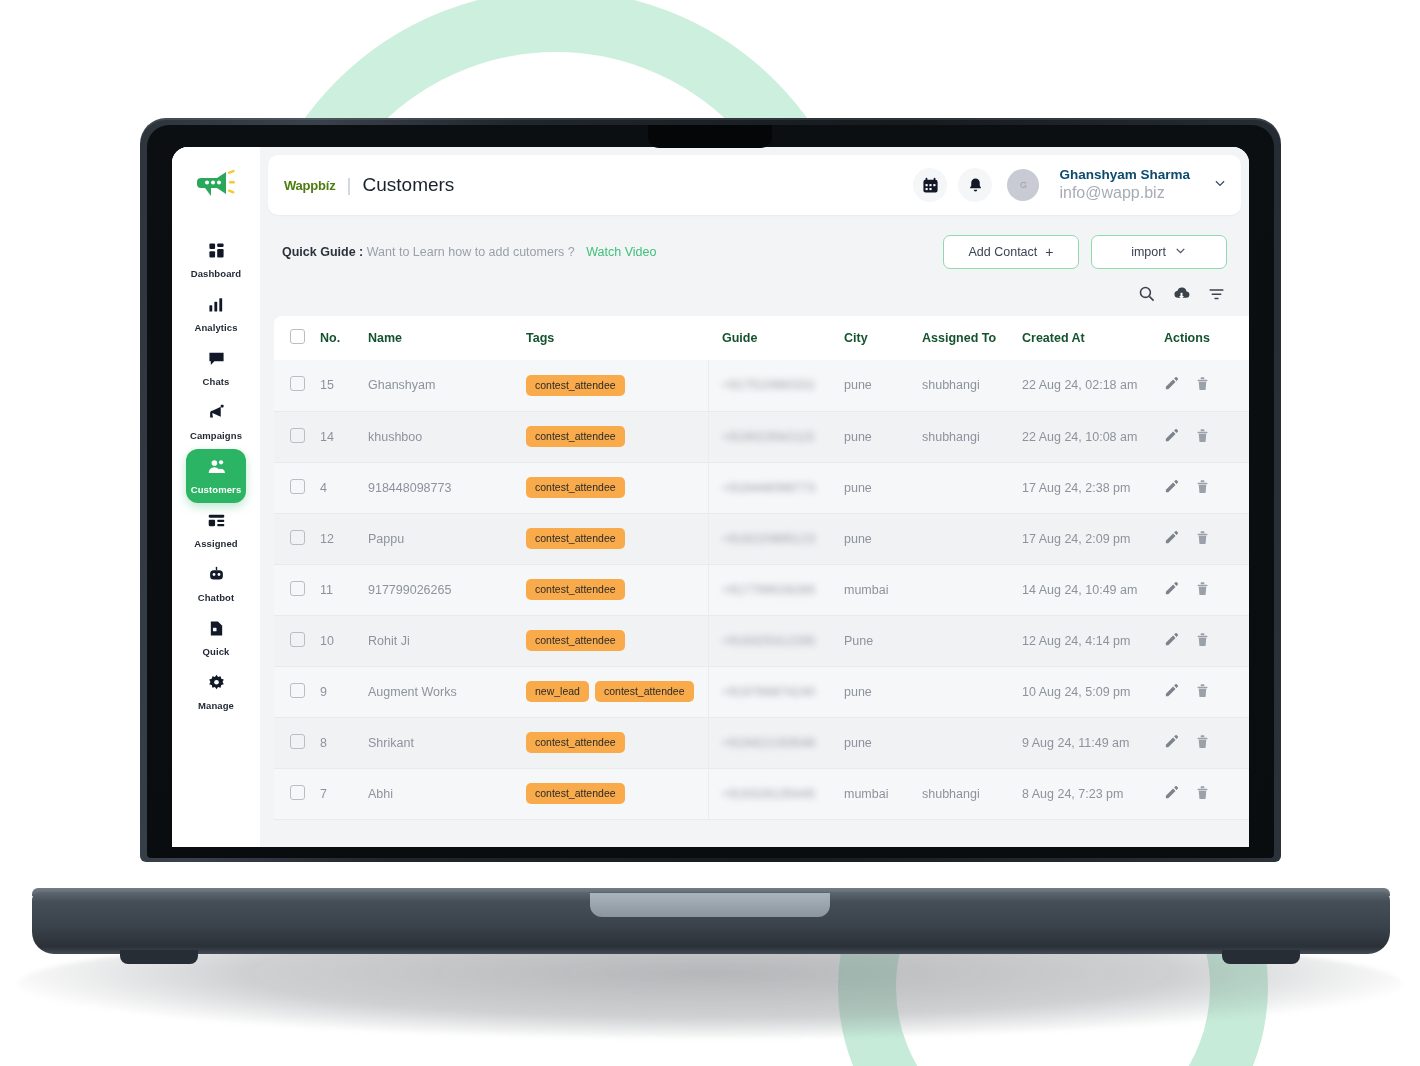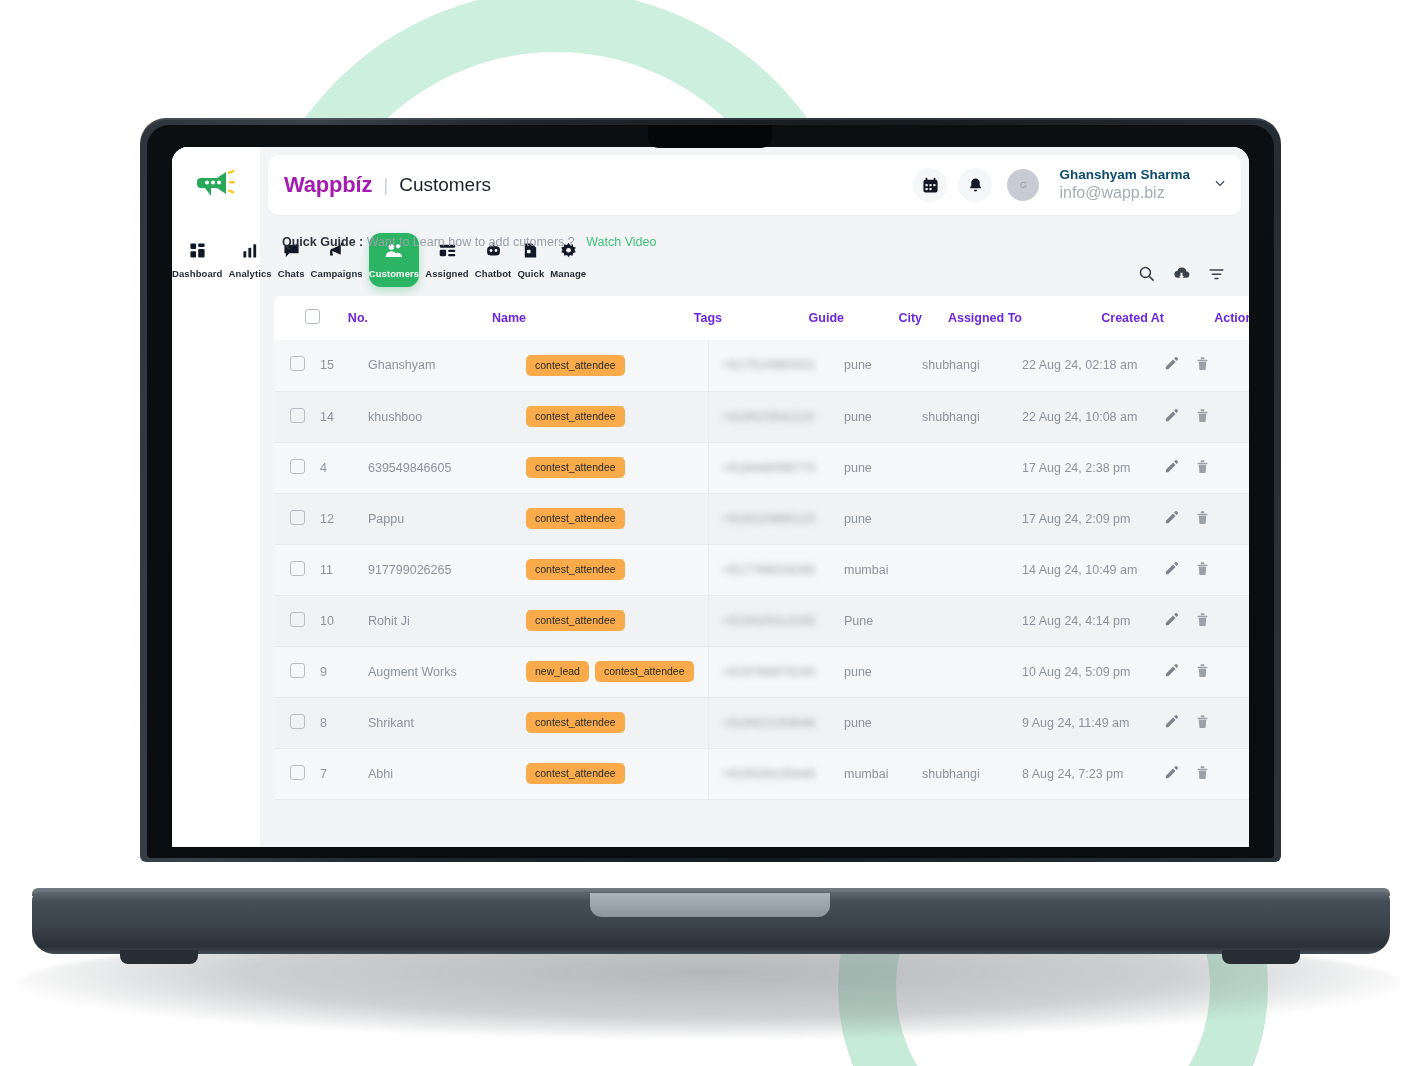--- a/index.html
+++ b/index.html
@@ -95,42 +95,42 @@
   
   .app { position: absolute; inset: 0; display: flex; background: #f3f4f6; }
 
   
   .sidebar {
     width: 88px; background: #ffffff; border-radius: 14px 0 0 0;
     display: flex; flex-direction: column; align-items: center;
     flex: 0 0 88px; padding-top: 8px;
   }
   .logo-box { width: 88px; height: 60px; display: flex; align-items: center; justify-content: center; }
-  .nav { margin-top: 18px; width: 100%; display: flex; flex-direction: row; align-items: center; gap: 6px; }
+  .nav { margin-top: 18px; width: 100%; display: flex; flex-direction: column; align-items: center; }
   .nav-item {
     width: 60px; height: 54px; border-radius: 12px;
     display: flex; flex-direction: column; align-items: center; justify-content: center; gap: 5px;
     cursor: pointer;
   }
   .nav-item .lbl { font-size: 9.5px; font-weight: 700; color: #1f2733; letter-spacing: .1px; }
   .nav-item svg { width: 17px; height: 17px; fill: #111827; }
   .nav-item.active { background: #2bb464; box-shadow: 0 4px 10px rgba(43,180,100,.30); }
   .nav-item.active .lbl { color: #ffffff; }
   .nav-item.active svg { fill: #ffffff; }
 
   
   .main { flex: 1; display: flex; flex-direction: column; min-width: 0; }
 
   .topbar {
     height: 60px; margin: 8px 8px 0 8px;
     background: #ffffff; border-radius: 10px;
     display: flex; align-items: center; padding: 0 14px 0 16px;
     box-shadow: 0 1px 2px rgba(16,24,40,.04);
   }
-  .brand { font-size: 22px; font-weight: 700; color: #a21caf; letter-spacing: -.2px; }
+  .brand { font-size: 13px; font-weight: 700; color: #4d7c0f; letter-spacing: -.2px; }
   .brand-sep { color: #c9ced6; margin: 0 11px; font-size: 19px; font-weight: 300; }
   .page-title { font-size: 19px; color: #1b222c; font-weight: 400; }
   .topbar-right { margin-left: auto; display: flex; align-items: center; gap: 11px; }
   .icon-circle {
     width: 34px; height: 34px; border-radius: 50%; background: #f5f6f8;
     display: flex; align-items: center; justify-content: center; cursor: pointer;
   }
   .icon-circle svg { width: 17px; height: 17px; fill: #111827; }
   .avatar {
     width: 32px; height: 32px; border-radius: 50%;
@@ -158,22 +158,22 @@
   .btn-outline .plus { font-size: 14px; color: #3b4452; }
 
   .tool-row { display: flex; justify-content: flex-end; gap: 18px; padding: 16px 24px 10px 0; }
   .tool-row .t-ic { cursor: pointer; }
   .tool-row svg { width: 17px; height: 17px; }
 
   
   .table-wrap { margin: 0 8px 0 14px; background: #f3f4f6; flex: 1; min-height: 0; }
   .table { width: 100%; border-collapse: collapse; table-layout: fixed; }
   .table thead th {
-    background: #ffffff; text-align: right;
-    font-size: 12.5px; font-weight: 700; color: #6d28d9;
+    background: #ffffff; text-align: left;
+    font-size: 12.5px; font-weight: 700; color: #14532d;
     padding: 13px 0 13px 0; height: 40px; vertical-align: middle;
   }
   .table thead tr th:first-child { border-radius: 8px 0 0 0; padding-left: 16px; }
   .table thead tr th:last-child  { border-radius: 0 8px 0 0; }
   .table tbody td {
     font-size: 12.5px; color: #8d939d; height: 51px; vertical-align: middle;
     border-bottom: 1px solid #e9eaec; background: #f6f7f8;
   }
   .table tbody tr:nth-child(even) td { background: #f1f2f4; }
   .table tbody td:first-child { padding-left: 16px; }
@@ -376,20 +376,34 @@
                   </svg>
               </div>
             </div>
           </header>
 
           <div class="guide-row">
             <div class="guide-txt">
               <b>Quick Guide :</b>
               <span>Want to Learn how to add cutomers ?</span>
               <span class="guide-link">Watch Video</span>
+            </div>
+            <div class="guide-actions">
+              <button class="btn-outline">
+                <span>Add Contact</span>
+                <span class="plus">+</span>
+              </button>
+              <button class="btn-outline">
+                <span>import</span>
+                <span>
+                  <svg width="13" height="13" viewBox="0 0 24 24" fill="none" stroke="#4a5464" stroke-width="2.4">
+                      <polyline points="5,9 12,16 19,9"></polyline>
+                    </svg>
+                </span>
+              </button>
             </div>
           </div>
 
           <div class="tool-row">
             <span class="t-ic">
               <svg viewBox="0 0 24 24" fill="none" stroke="#3b424c" stroke-width="2.2">
                   <circle cx="10.5" cy="10.5" r="7"></circle>
                   <line x1="16" y1="16" x2="22" y2="22"></line>
                 </svg>
             </span>
@@ -480,21 +494,21 @@
                             <rect x="4" y="6" width="16" height="2.2" rx="1"></rect>
                             <path d="M6 9 h12 l-1 12 a1.6 1.6 0 0 1 -1.6 1.5 h-6.8 A1.6 1.6 0 0 1 7 21z"></path>
                             <rect x="9" y="2" width="6" height="3" rx="1"></rect>
                           </svg></span>
                       </span>
                     </td>
                   </tr>
                   <tr>
                     <td><span class="cb"></span></td>
                     <td>4</td>
-                    <td class="name-cell">639549846605</td>
+                    <td class="name-cell">918448098773</td>
                     <td class="tags-cell"><span class="tag">contest_attendee</span></td>
                     <td class="col-div"><span class="mob">+918448098773</span></td>
                     <td>pune</td>
                     <td></td>
                     <td>17 Aug 24, 2:38 pm</td>
                     <td>
                       <span class="act">
                         <span><svg viewBox="0 0 24 24" fill="#7c838c">
                             <path d="M3 17.2 L14.6 5.6 l3.8 3.8 L6.8 21 H3z"></path>
                             <path d="M16.2 4 l2 -2 a1.6 1.6 0 0 1 2.3 0 l1.5 1.5 a1.6 1.6 0 0 1 0 2.3 l-2 2z"></path>

